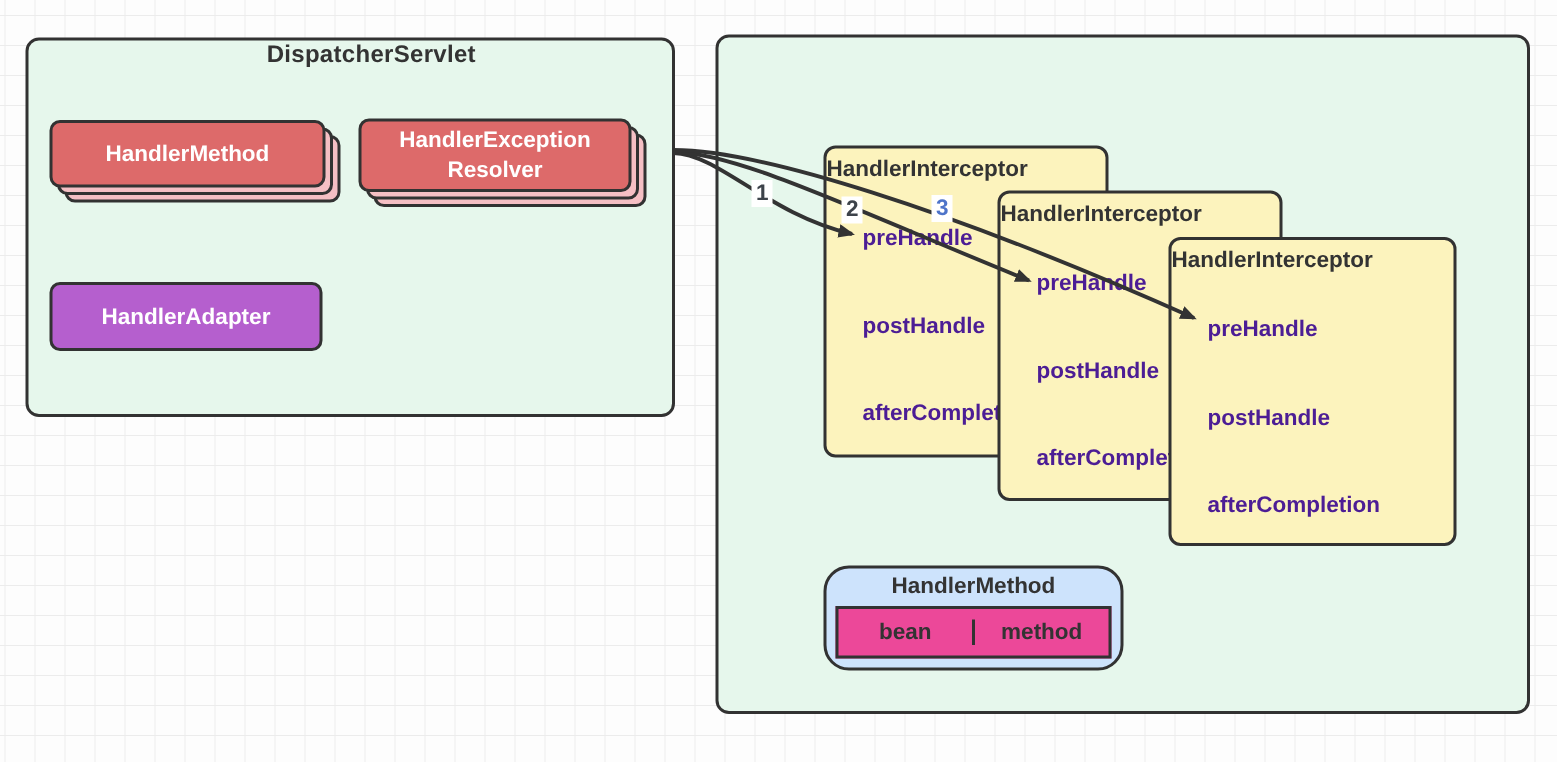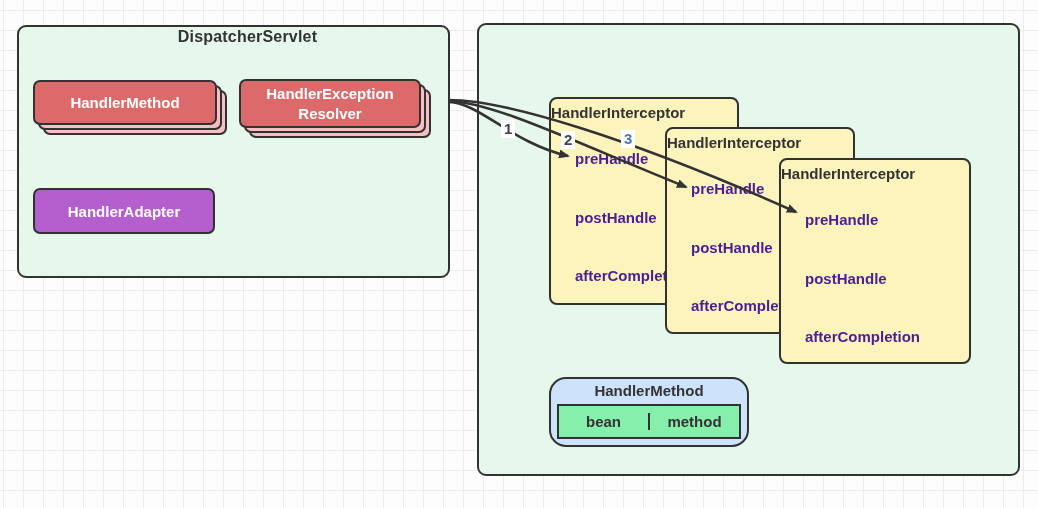--- a/index.html
+++ b/index.html
@@ -49,21 +49,21 @@
   .m1{top:50px;} .m2{top:109px;} .m3{top:167px;}
   .hmethod{
     position:absolute;background:#cde3fc;border:2.5px solid #323232;border-radius:17px;
   }
   .hmethod .hm-title{
     position:absolute;left:0;right:0;top:3px;text-align:center;
     font-weight:bold;font-size:15px;color:#333;
   }
   .hmethod .hm-row{
     position:absolute;left:6px;top:25px;width:180px;height:31px;display:flex;
-    border:2px solid #323232;background:#86efac;align-items:center;
+    border:2px solid #323232;background:#ec4899;align-items:center;
   }
   .hmethod .hm-cell{
     flex:1;display:flex;align-items:center;justify-content:center;
     font-weight:bold;font-size:15px;color:#333;
   }
   .hmethod .hm-cell + .hm-cell{border-left:2px solid #323232;}
   .arrows{position:absolute;left:0;top:0;z-index:10;pointer-events:none;}
   .alabel{
     position:absolute;z-index:11;background:#fff;padding:0 3px;
     font-weight:bold;font-size:15px;line-height:18px;color:#3d434a;

